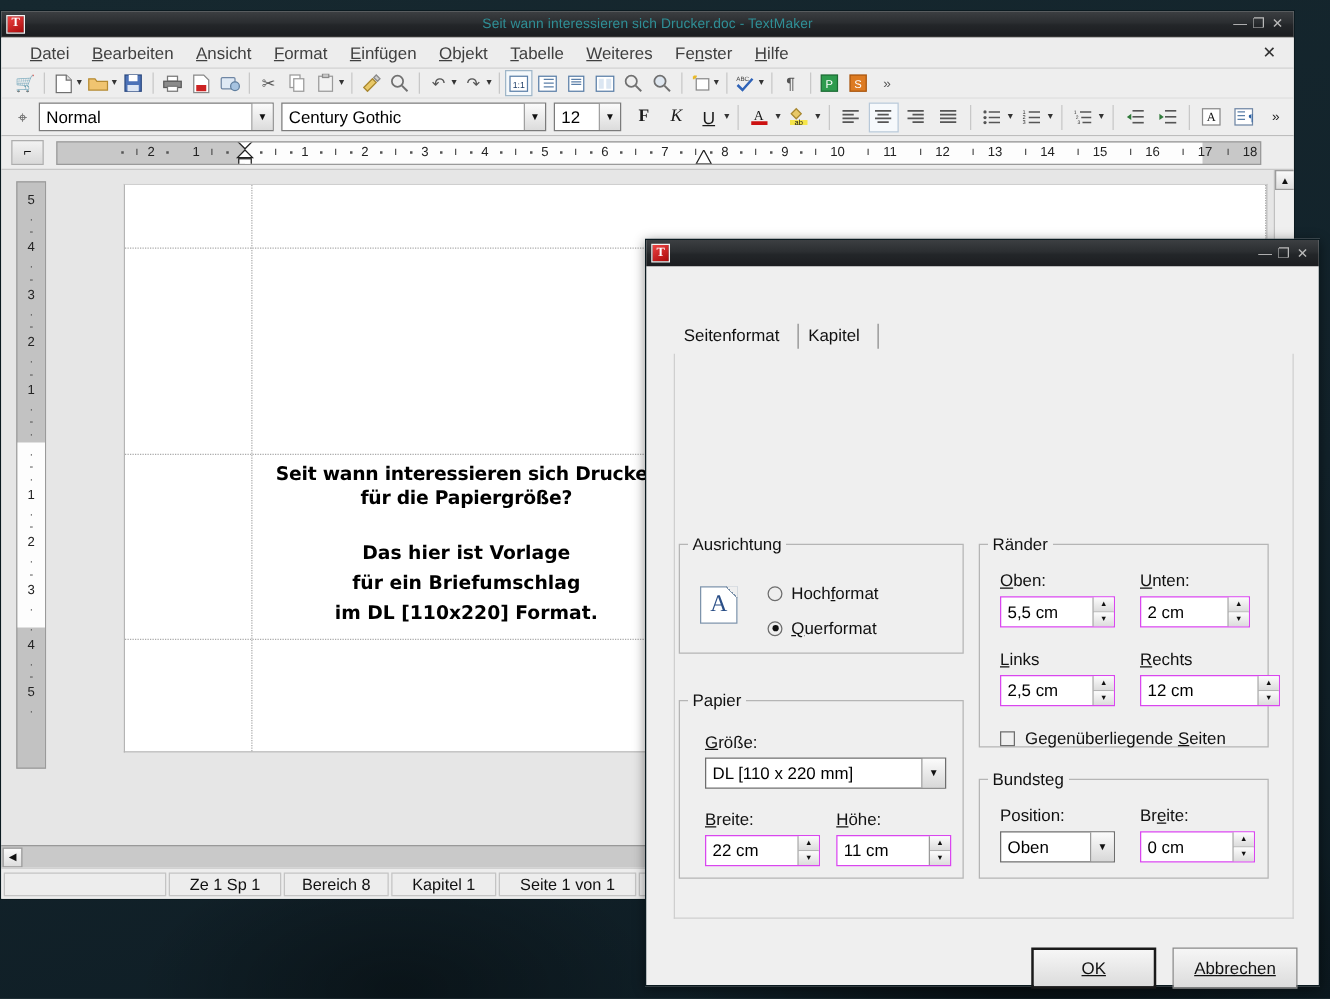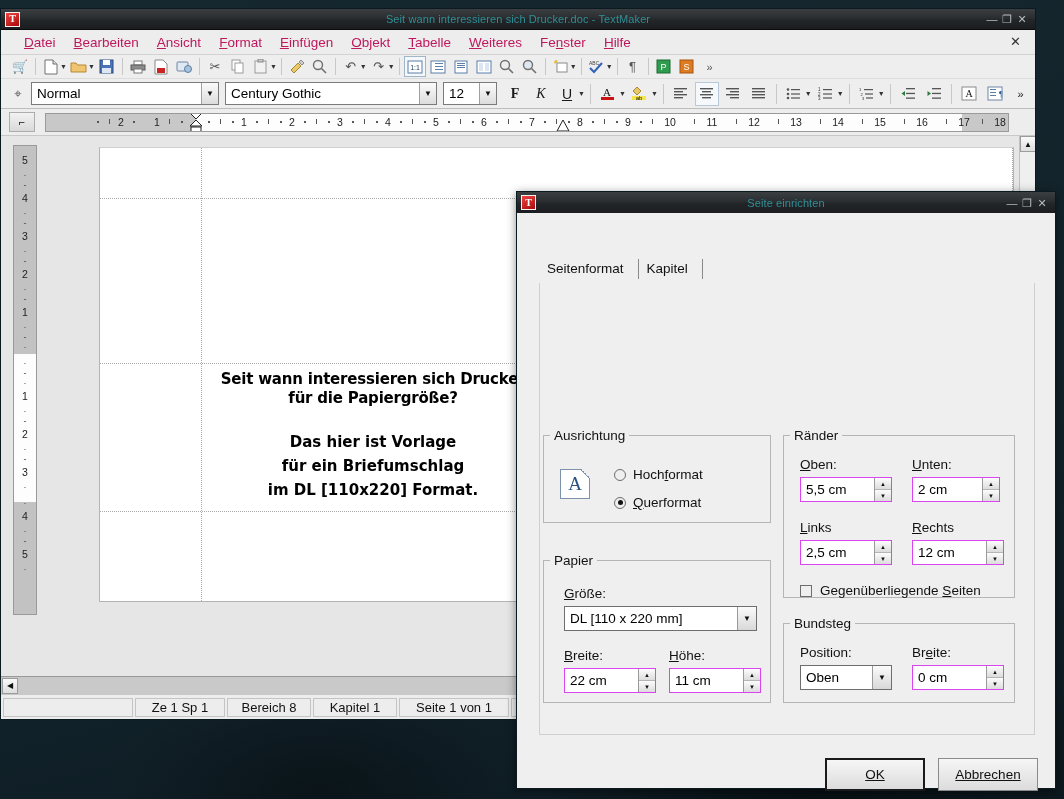--- a/index.html
+++ b/index.html
@@ -67,21 +67,21 @@
   
   .menubar {
     height: 25px;
     background: #ededed;
     display: flex; align-items: center;
     padding-left: 14px;
     border-bottom: 1px solid #d2d2d2;
     position: relative;
   }
   .menu-item {
-    font-size: 13.5px; color: #be185d;
+    font-size: 13.5px; color: #404040;
     padding: 2px 9px;
     white-space: nowrap;
   }
   .menu-item u { text-decoration: underline; }
   .menu-close {
     position: absolute; right: 14px; top: 4px;
     font-size: 13px; color: #333;
   }
 
   
@@ -824,21 +824,20 @@
     <div class="sb-cell" style="width:90px"></div>
     <div class="sb-cell" style="width:90px"></div>
     <div class="sb-cell" style="width:120px"></div>
   </div>
 </div>
 
 <div id="dialog">
 
   <div class="dlg-title">
     <div class="tm-logo">T</div>
-    <div class="title-text">Seite einrichten</div>
     <div class="win-btns">
       <div class="win-btn">—</div>
       <div class="win-btn">❐</div>
       <div class="win-btn">✕</div>
     </div>
   </div>
 
   <div class="dlg-body">
 
     <div class="tabstrip">
@@ -907,21 +906,21 @@
       </div>
       <div class="lbl" style="position:absolute;left:16px;top:77px"><u>L</u>inks</div>
       <div class="spin" style="position:absolute;left:16px;top:97px;width:92px">
         <input readonly="" value="2,5 cm" style="">
         <div class="btns">
           <div>▲</div>
           <div>▼</div>
         </div>
       </div>
       <div class="lbl" style="position:absolute;left:128px;top:77px"><u>R</u>echts</div>
-      <div class="spin" style="position:absolute;left:128px;top:97px;width:92px">
+      <div class="spin" style="position:absolute;left:128px;top:97px;width:112px">
         <input readonly="" value="12 cm" style="">
         <div class="btns">
           <div>▲</div>
           <div>▼</div>
         </div>
       </div>
       <div style="position:absolute;left:16px;top:140px;display:flex;align-items:center;gap:8px">
         <span class="chk"></span>
         <span class="lbl">Gegenüberliegende <u>S</u>eiten</span>
       </div>

